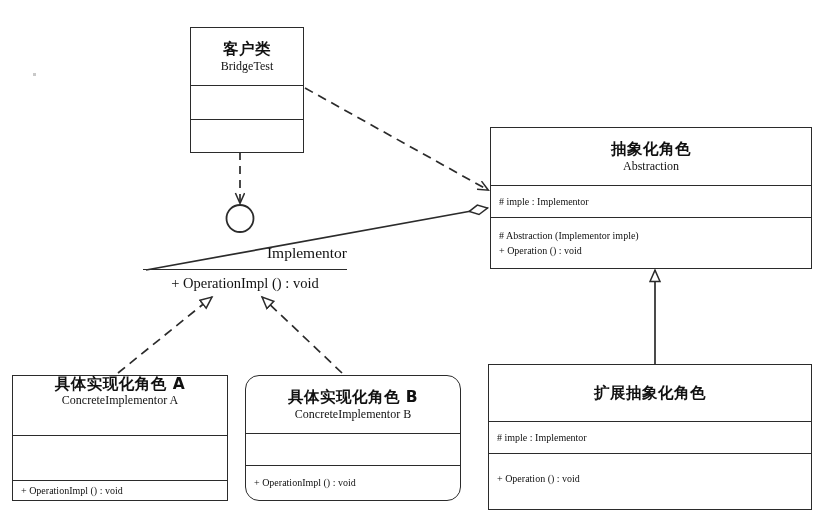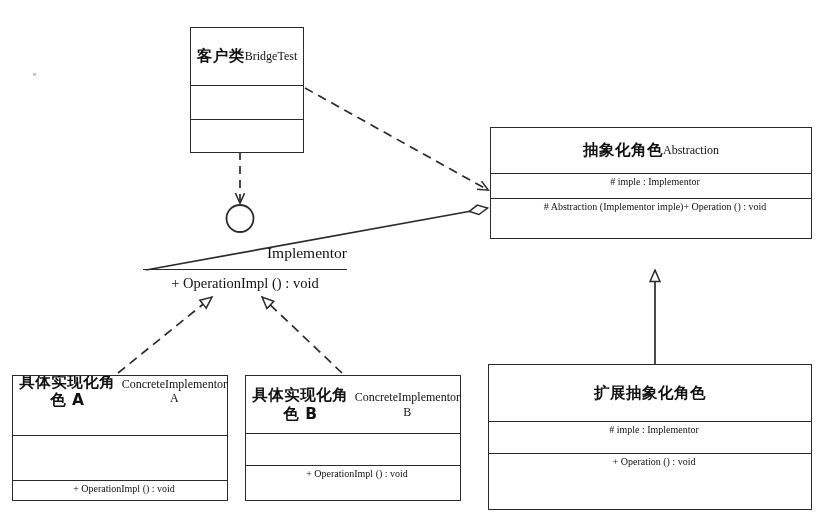--- a/index.html
+++ b/index.html
@@ -19,21 +19,21 @@
     position: absolute;
     box-sizing: border-box;
     border: 1.6px solid #2b2b2b;
     background: #ffffff;
     display: flex;
     flex-direction: column;
   }
   .compartment {
     box-sizing: border-box;
     display: flex;
-    flex-direction: row;
+    flex-direction: column;
     justify-content: center;
     overflow: hidden;
   }
   .compartment + .compartment {
     border-top: 1.6px solid #2b2b2b;
   }
   .comp-header {
     align-items: center;
     text-align: center;
   }
@@ -154,21 +154,21 @@
     <div class="compartment comp-body" style="height:34px;"></div>
     <div class="compartment comp-body" style="height:34px;"></div>
   </div>
 
   <div class="iface-label" style="left:143px; top:244px; width:204px;text-align:right;">Implementor</div>
 
   <div class="iface-rule" style="left:143px; top:269px; width:204px;"></div>
 
   <div class="iface-op" style="left:143px; top:275px; width:204px;">+ OperationImpl () : void</div>
 
-  <div class="uml-box" style="left:490px; top:127px; width:322px; height:112px;">
+  <div class="uml-box" style="left:490px; top:127px; width:322px; height:142px;">
     <div class="compartment comp-header" style="height:58px;">
       <div class="cn">抽象化角色</div>
       <div class="en">Abstraction</div>
     </div>
     <div class="compartment comp-body" style="height:32px;">
       <div class="member"># imple : Implementor</div>
     </div>
     <div class="compartment comp-body" style="height:52px;">
       <div class="member"># Abstraction (Implementor imple)</div>
       <div class="member">+ Operation () : void</div>
@@ -179,21 +179,21 @@
     <div class="compartment comp-header" style="height:58px;">
       <div class="cn">具体实现化角色 A</div>
       <div class="en">ConcreteImplementor A</div>
     </div>
     <div class="compartment comp-body" style="height:32px;"></div>
     <div class="compartment comp-body" style="height:36px;">
       <div class="member">+ OperationImpl () : void</div>
     </div>
   </div>
 
-  <div class="uml-box" style="left:245px; top:375px; width:216px; height:126px;">
+  <div class="uml-box" style="left:245px; top:375px; width:216px; height:126px;border-radius:14px;">
     <div class="compartment comp-header" style="height:58px;">
       <div class="cn">具体实现化角色 B</div>
       <div class="en">ConcreteImplementor B</div>
     </div>
     <div class="compartment comp-body" style="height:32px;"></div>
     <div class="compartment comp-body" style="height:36px;">
       <div class="member">+ OperationImpl () : void</div>
     </div>
   </div>
 

